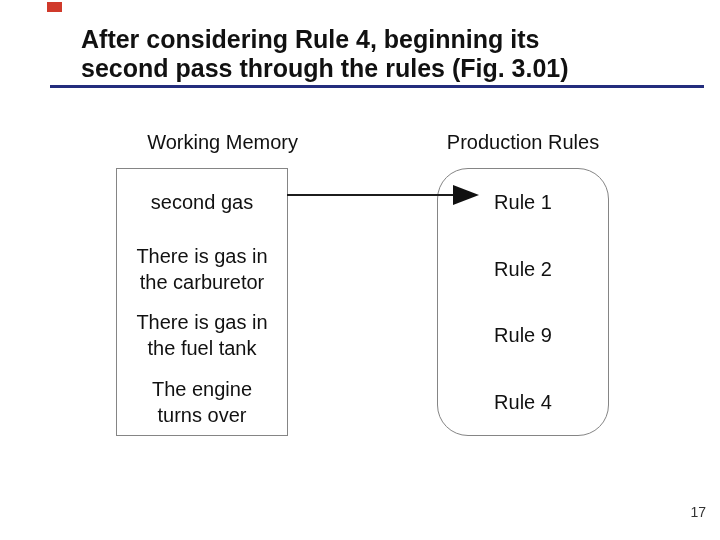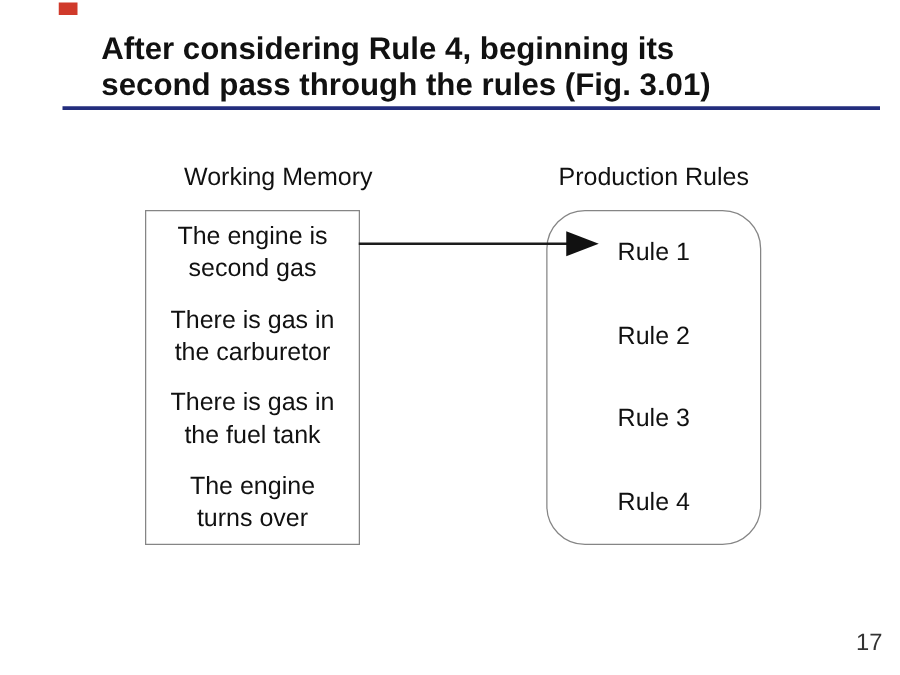--- a/index.html
+++ b/index.html
@@ -91,21 +91,21 @@
     border-bottom: 10px solid transparent;
     border-left: 26px solid #111111;
   }
 
   
   .page-number {
     position: absolute;
     left: 640px; top: 504px;
     width: 50px;
     text-align: right;
-    font-size: 19px;
+    font-size: 14px;
     color: #333333;
   }
 </style>
 </head>
 <body>
 
 <div class="stage">
 
   <div class="accent"></div>
 
@@ -113,41 +113,40 @@
     <div>After considering Rule 4, beginning its</div>
     <div>second pass through the rules (Fig. 3.01)</div>
   </div>
   <div class="title-rule"></div>
 
   <div class="col-header left">Working Memory</div>
   <div class="col-header right">Production Rules</div>
 
   <div class="box left">
     <div class="cell">
-      <span>The engine is</span>
       <span>second gas</span>
     </div>
     <div class="cell">
       <span>There is gas in</span>
       <span>the carburetor</span>
     </div>
     <div class="cell">
       <span>There is gas in</span>
       <span>the fuel tank</span>
     </div>
     <div class="cell">
       <span>The engine</span>
       <span>turns over</span>
     </div>
   </div>
 
   <div class="box right">
     <div class="cell">Rule 1</div>
     <div class="cell">Rule 2</div>
-    <div class="cell">Rule 3</div>
+    <div class="cell">Rule 9</div>
     <div class="cell">Rule 4</div>
   </div>
 
   <div>
     <div class="arrow-line"></div>
     <div class="arrow-head"></div>
   </div>
 
   <div class="page-number">17</div>
 

